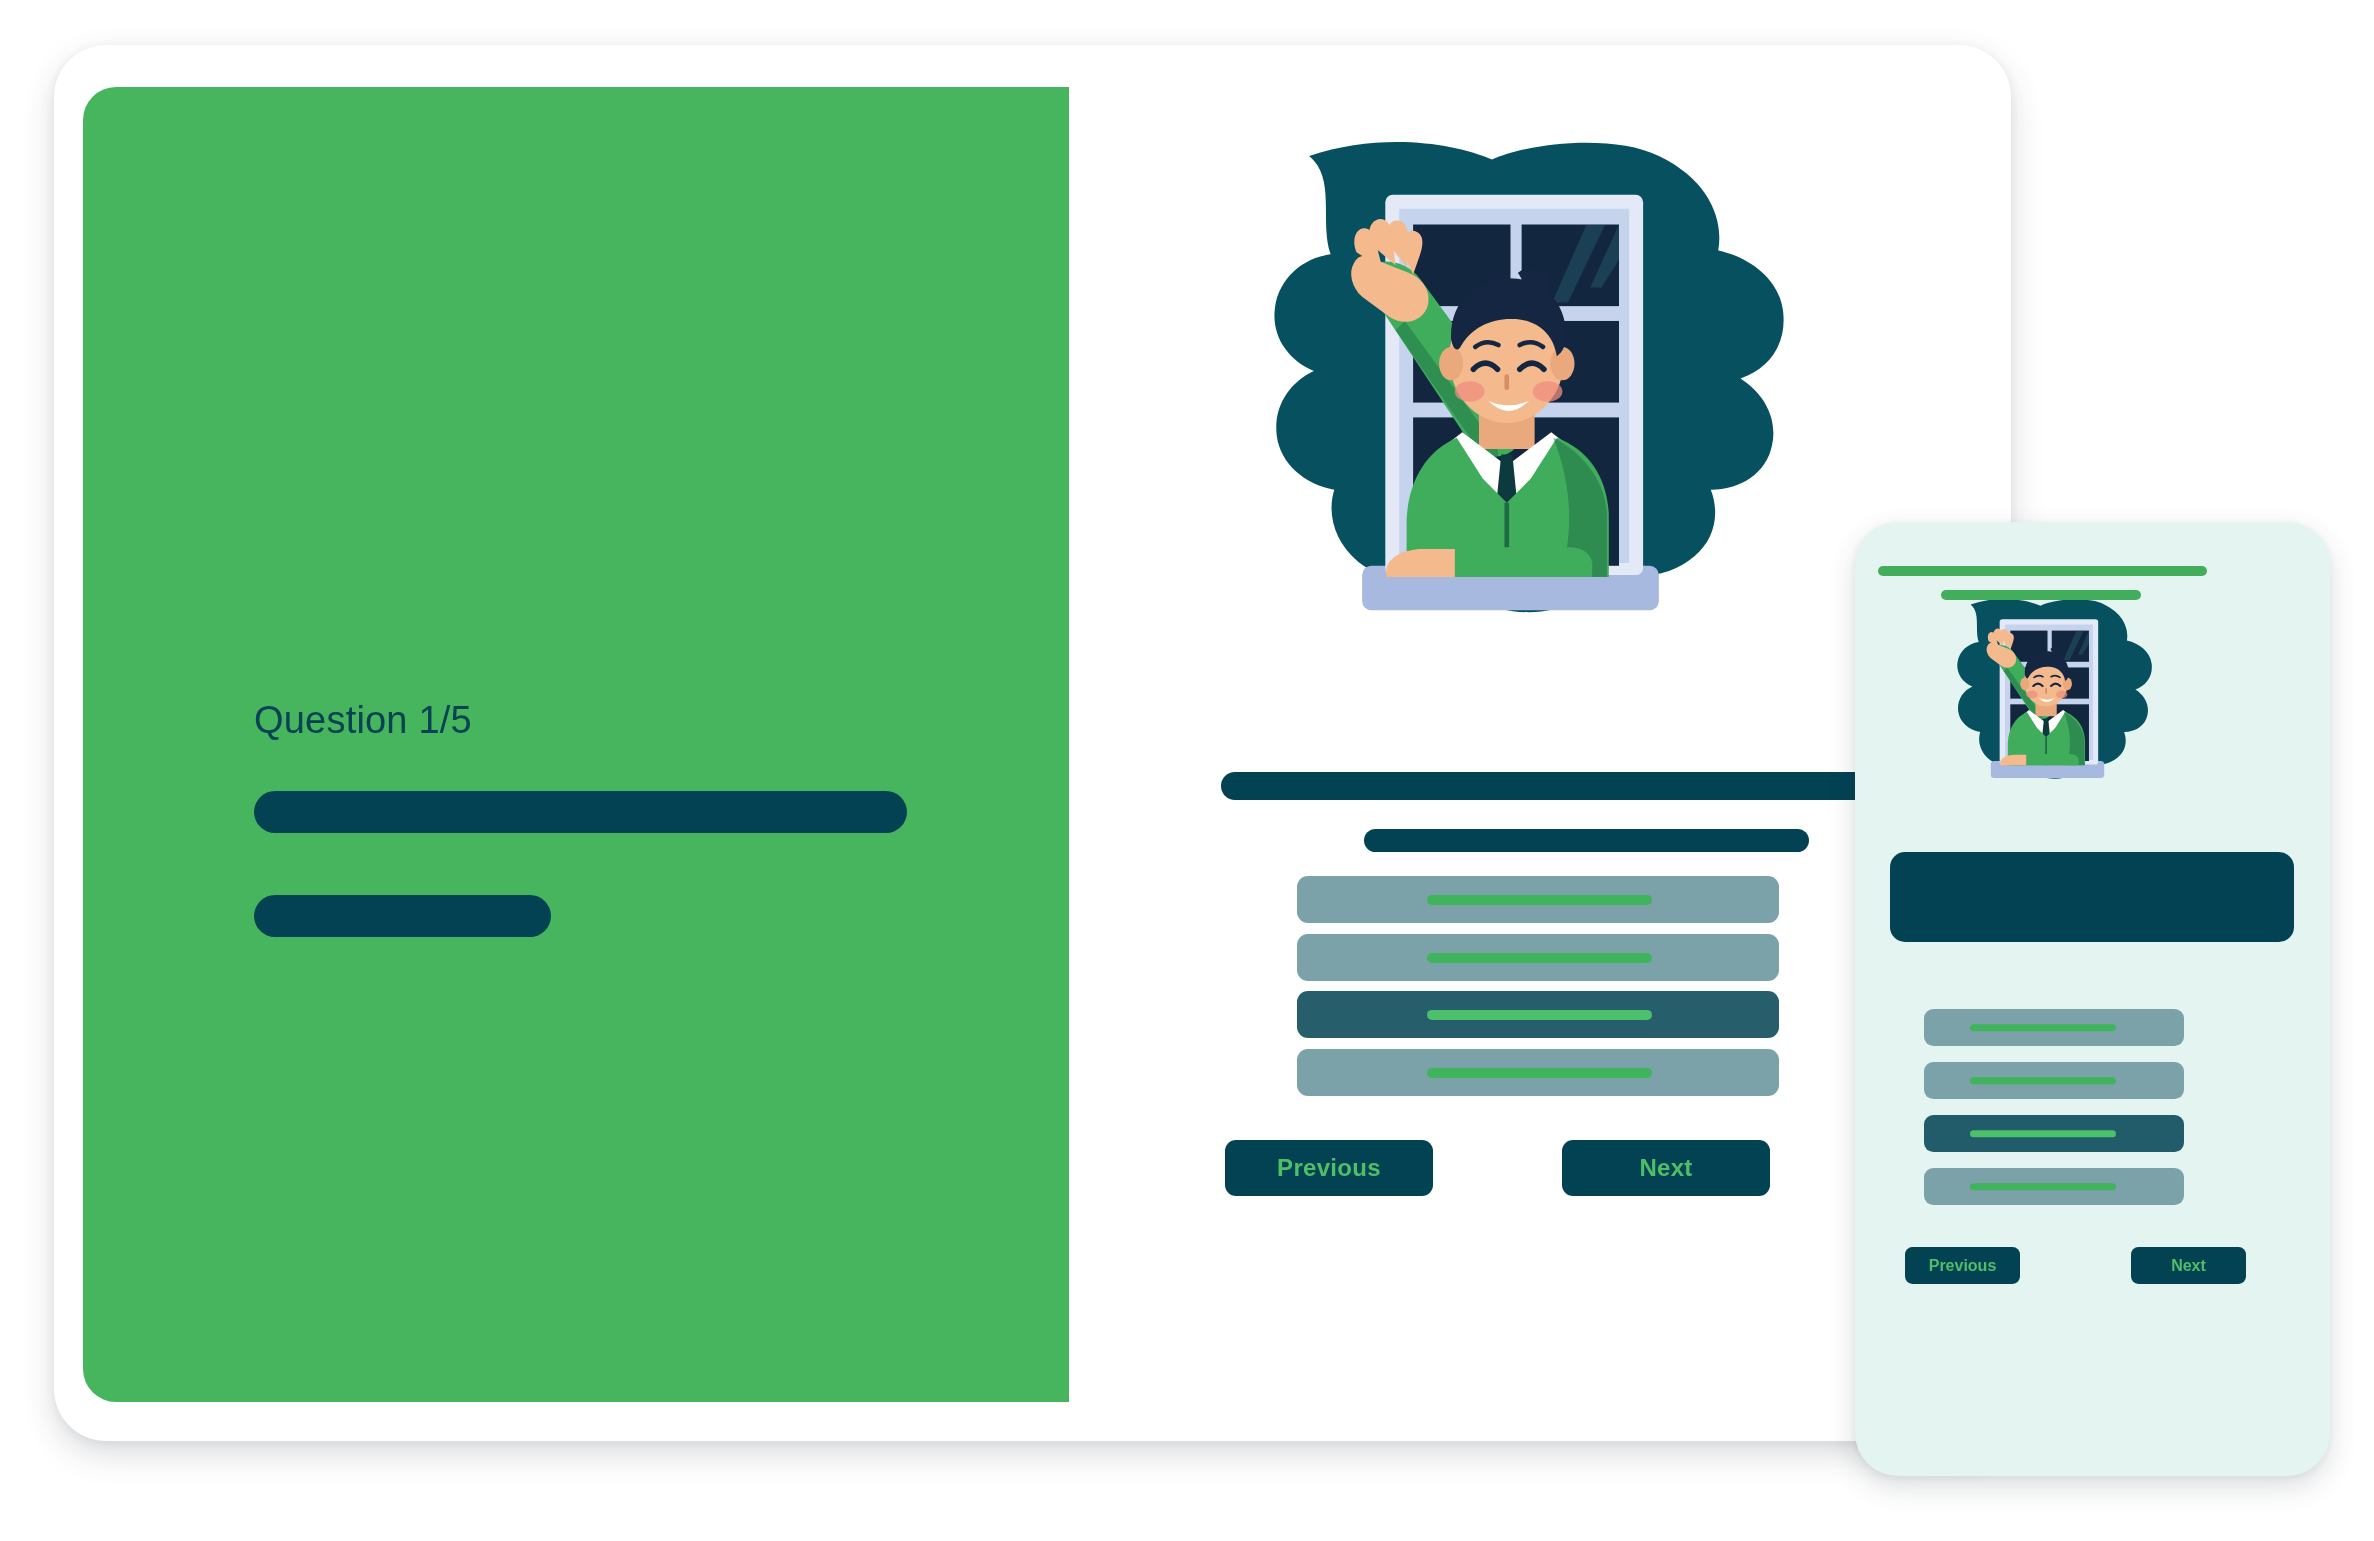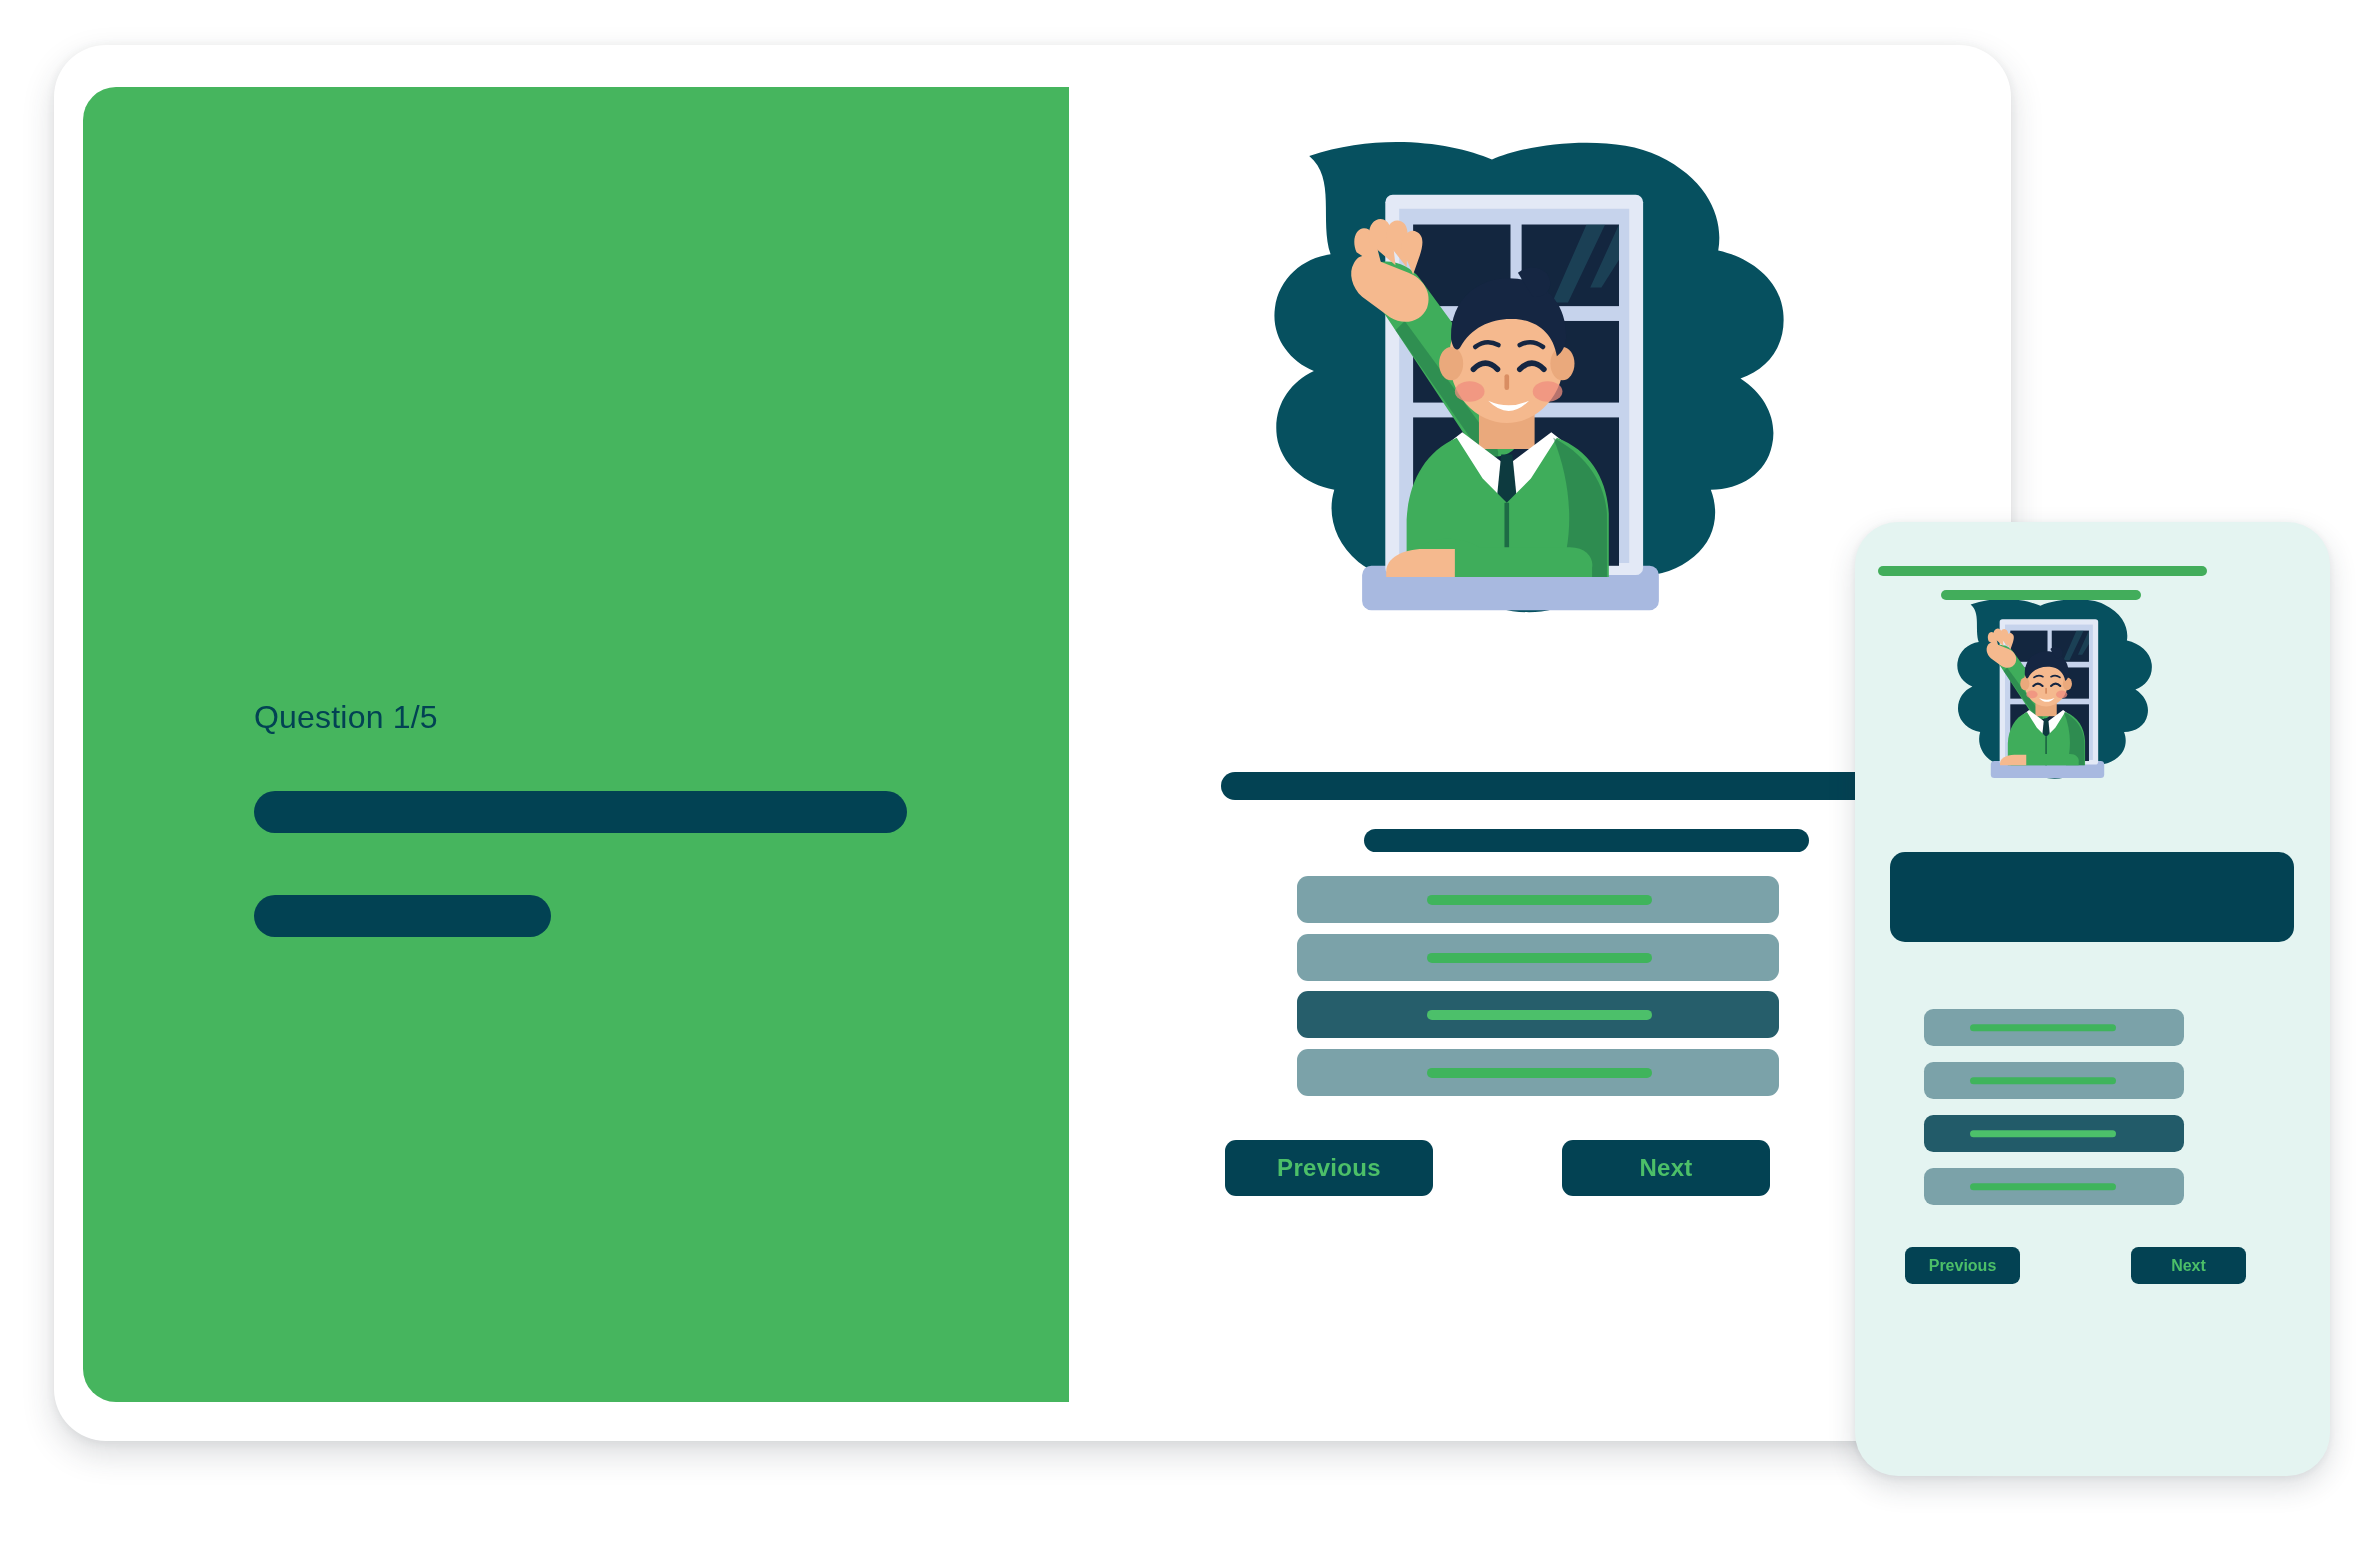--- a/index.html
+++ b/index.html
@@ -35,21 +35,21 @@
     width: 986px;
     height: 1315px;
     background: #46b55e;
     border-radius: 33px 0 0 33px;
     overflow: hidden;
   }
   #question-counter {
     position: absolute;
     left: 171px;
     top: 612px;
-    font-size: 32px;
+    font-size: 38px;
     color: #024253;
     letter-spacing: 0.2px;
     white-space: nowrap;
   }
   .green-panel-bar {
     position: absolute;
     background: #024253;
     border-radius: 927px;
   }
   #green-bar-1 { left: 171px; top: 704px; width: 653px; height: 42px; }

